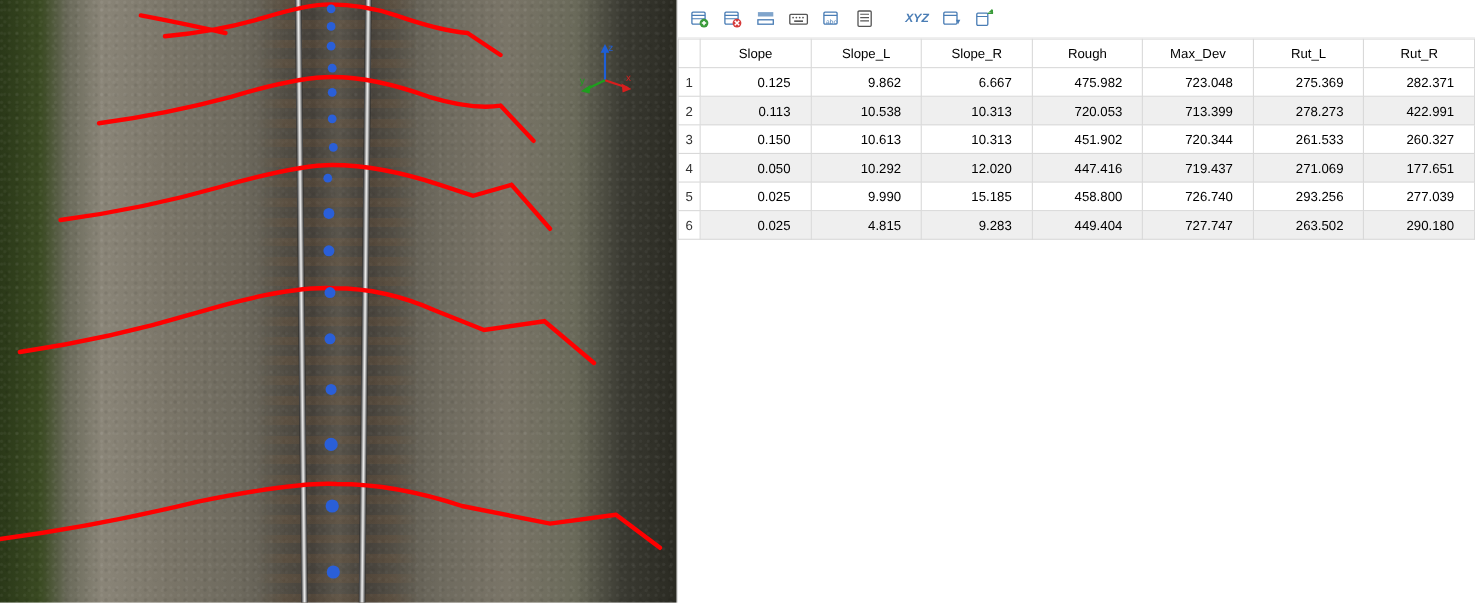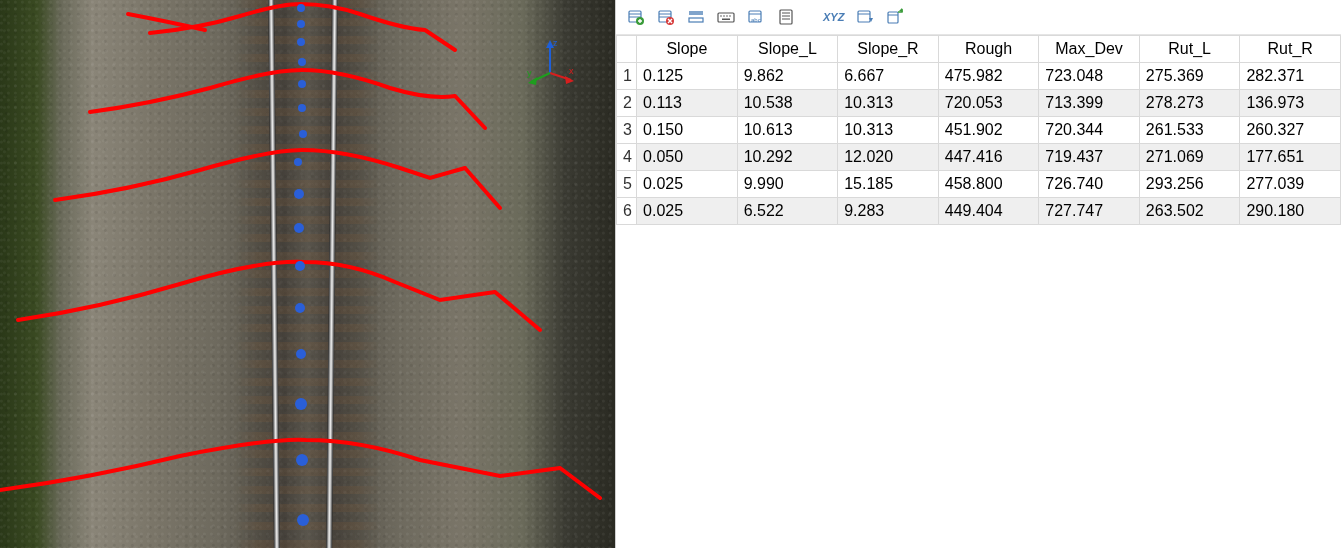--- a/index.html
+++ b/index.html
@@ -85,34 +85,34 @@
 }
 table.data {
   border-collapse: collapse;
   width: 100%;
   table-layout: fixed;
 }
 table.data th, table.data td {
   border: 1px solid #d9d9d9;
   padding: 4px 6px;
   text-align: center;
-  font-size: 16px;
+  font-size: 12px;
   height: 26px;
   white-space: nowrap;
 }
 table.data th {
   background: #ffffff;
   font-weight: 400;
 }
 table.data th.rownum, table.data td.rownum {
   width: 20px; background:#fff; color:#333;
 }
 table.data tr:nth-child(even) td.cell { background:#efefef; }
 table.data tr:nth-child(odd) td.cell { background:#ffffff; }
-table.data td.cell { text-align: left; padding-right: 18px; }
+table.data td.cell { text-align: right; padding-right: 18px; }
 .col-w { width: 100px; }
 </style>
 </head>
 <body>
 
 <div class="left-pane">
   <div class="ballast"></div>
   <div class="track-bed"></div>
   <div class="rail left"></div>
   <div class="rail right"></div>
@@ -259,21 +259,21 @@
             <td class="cell">282.371</td>
           </tr>
           <tr>
             <td class="rownum">2</td>
             <td class="cell">0.113</td>
             <td class="cell">10.538</td>
             <td class="cell">10.313</td>
             <td class="cell">720.053</td>
             <td class="cell">713.399</td>
             <td class="cell">278.273</td>
-            <td class="cell">136.973</td>
+            <td class="cell">422.991</td>
           </tr>
           <tr>
             <td class="rownum">3</td>
             <td class="cell">0.150</td>
             <td class="cell">10.613</td>
             <td class="cell">10.313</td>
             <td class="cell">451.902</td>
             <td class="cell">720.344</td>
             <td class="cell">261.533</td>
             <td class="cell">260.327</td>
@@ -294,21 +294,21 @@
             <td class="cell">9.990</td>
             <td class="cell">15.185</td>
             <td class="cell">458.800</td>
             <td class="cell">726.740</td>
             <td class="cell">293.256</td>
             <td class="cell">277.039</td>
           </tr>
           <tr>
             <td class="rownum">6</td>
             <td class="cell">0.025</td>
-            <td class="cell">6.522</td>
+            <td class="cell">4.815</td>
             <td class="cell">9.283</td>
             <td class="cell">449.404</td>
             <td class="cell">727.747</td>
             <td class="cell">263.502</td>
             <td class="cell">290.180</td>
           </tr>
         </tbody>
     </table>
   </div>
 </div>

